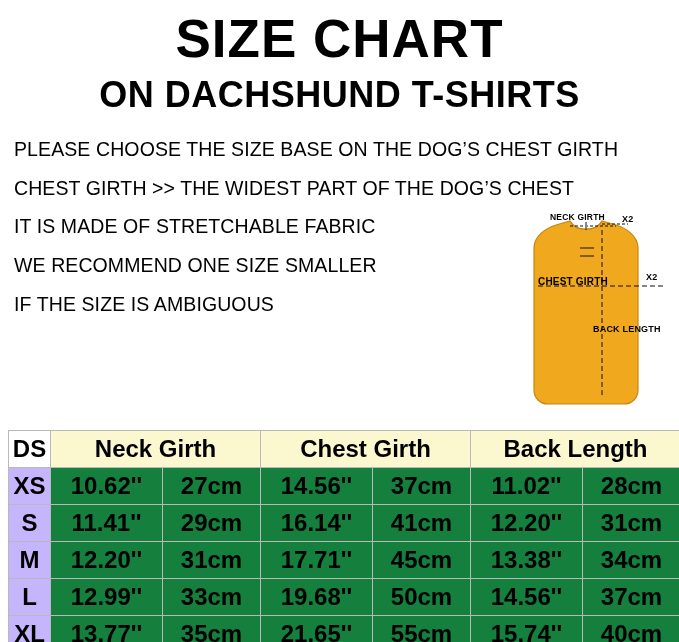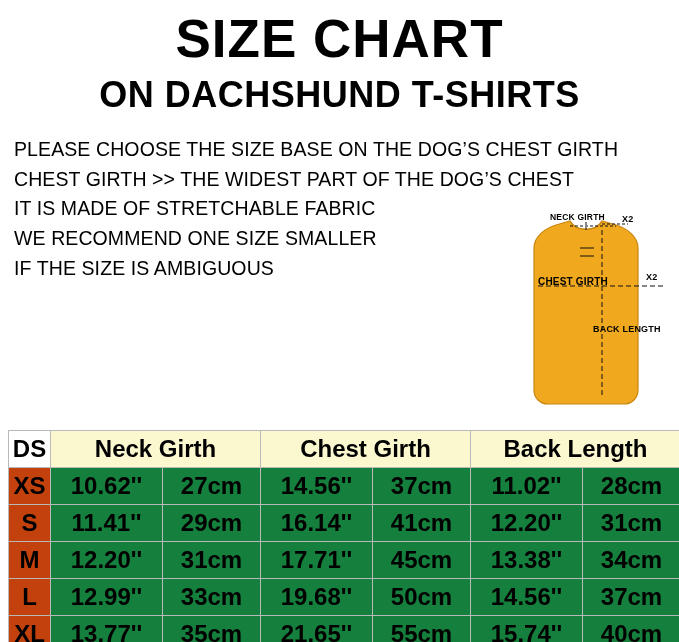--- a/index.html
+++ b/index.html
@@ -39,21 +39,21 @@
     margin-top: 12px;
   }
 
   
   .notes {
     margin-top: 24px;
     margin-left: 14px;
     width: 480px;
   }
   .notes p {
-    margin: 4px 0 4px 0;
+    margin: 13px 0 4px 0;
     font-size: 19.5px;
     line-height: 1.32;
     font-weight: normal;
     letter-spacing: 0.1px;
     white-space: nowrap;
   }
 
   
   .diagram {
     position: absolute;
@@ -104,21 +104,21 @@
     background: #ffffff;
     font-size: 23px;
     width: 42px;
   }
   .hdr-group {
     background: #fbf8d0;
     font-size: 25px;
   }
   
   .cell-size {
-    background: #c2410c;
+    background: #c4b5fd;
     font-size: 24px;
   }
   .cell-val {
     background: #15803d;
     font-size: 23px;
   }
 </style>
 </head>
 <body>
 

